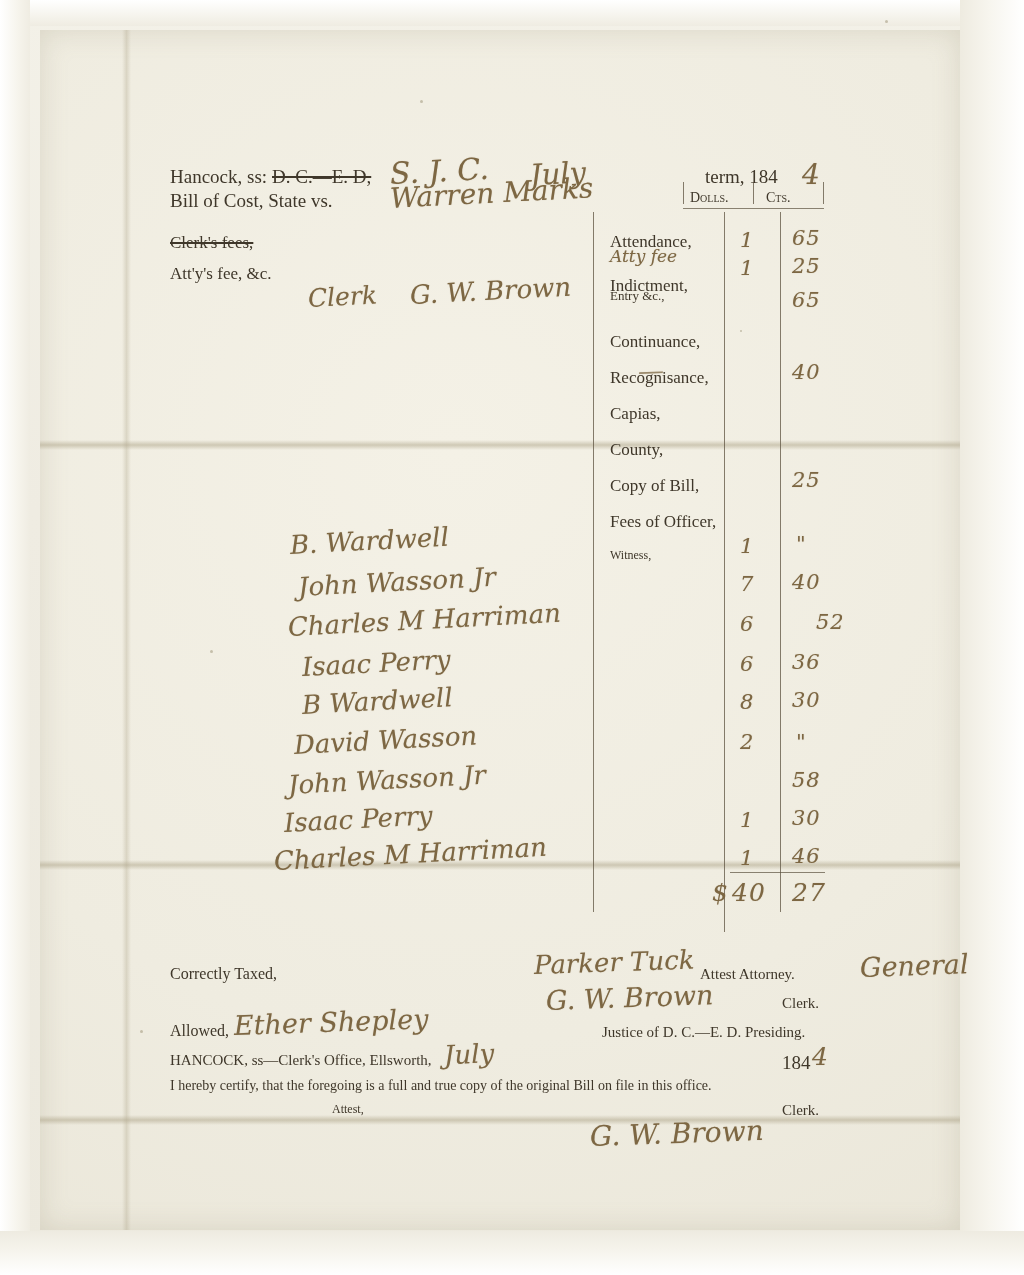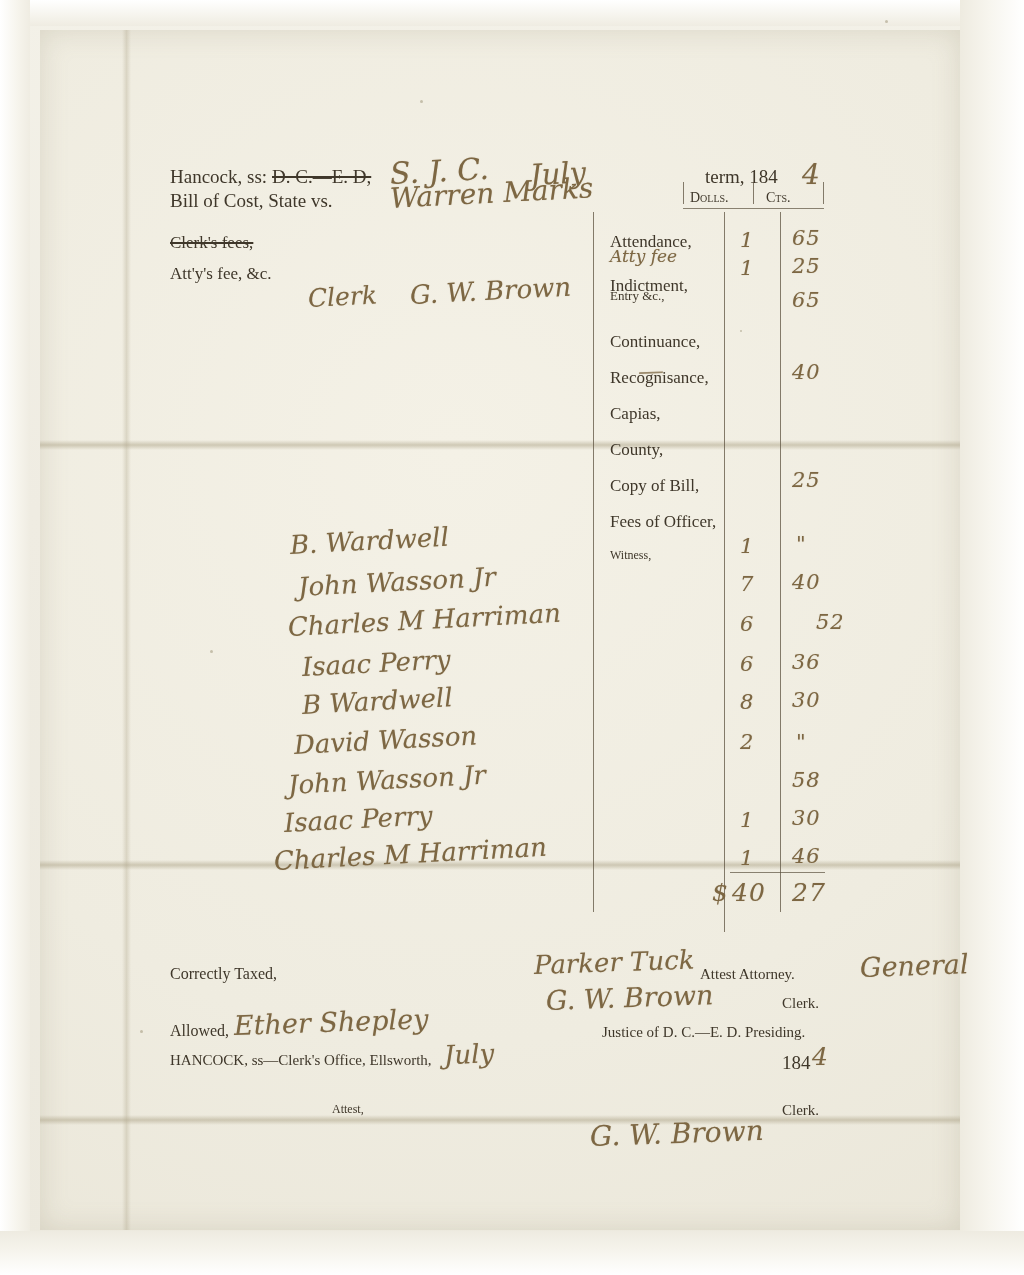--- a/index.html
+++ b/index.html
@@ -269,20 +269,21 @@
 
       <div class="print" style="left:130px; top:992px; font-size:16px;">Allowed,</div>
       <div class="hand tilt2" style="left:194px; top:980px; font-size:27px;">Ether Shepley</div>
       <div class="print" style="left:562px; top:994px; font-size:15px;">Justice of D. C.—E. D. Presiding.</div>
 
       <div class="print" style="left:130px; top:1022px; font-size:15px;">HANCOCK, ss—Clerk's Office, Ellsworth,</div>
       <div class="hand tilt2" style="left:404px; top:1010px; font-size:26px;">July</div>
       <div class="print" style="left:742px; top:1022px; font-size:19px;">184</div>
       <div class="hand" style="left:772px; top:1012px; font-size:25px;">4</div>
 
+      <div class="print" style="left:130px; top:1048px; font-size:14px;">I hereby certify, that the foregoing is a full and true copy of the original Bill on file in this office.</div>
 
       <div class="print" style="left:292px; top:1072px; font-size:12px;">Attest,</div>
       <div class="print" style="left:742px; top:1072px; font-size:15px;">Clerk.</div>
 
       <div class="hand tilt2" style="left:550px; top:1090px; font-size:28px;">G. W. Brown</div>
 
     </div>
   </div>
 </div>
 

